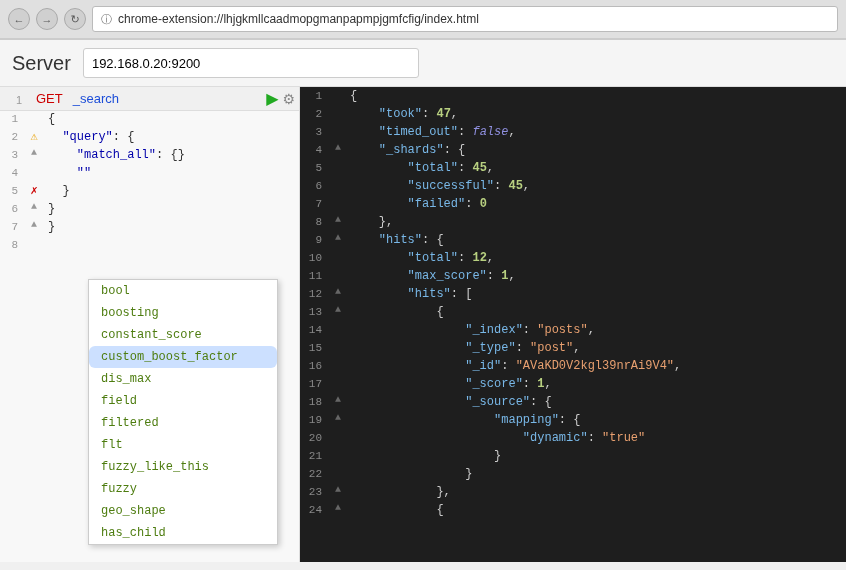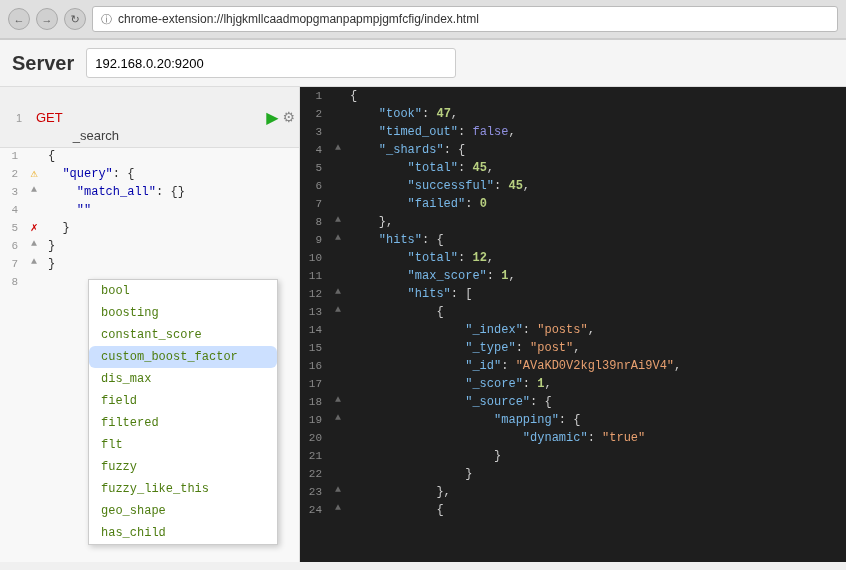--- a/index.html
+++ b/index.html
@@ -7,31 +7,31 @@
 
     
     .browser-chrome { background: #e8e8e8; border-bottom: 1px solid #ccc; }
     .nav-bar { display: flex; align-items: center; padding: 6px 8px; gap: 6px; background: #e0e0e0; border-bottom: 1px solid #ccc; }
     .nav-btn { width: 22px; height: 22px; border-radius: 50%; border: 1px solid #aaa; background: #d0d0d0; cursor: pointer; font-size: 11px; display: flex; align-items: center; justify-content: center; color: #555; }
     .address-bar { flex: 1; height: 26px; border: 1px solid #bbb; border-radius: 3px; background: white; display: flex; align-items: center; padding: 0 8px; font-size: 12px; color: #333; }
     .address-icon { color: #777; margin-right: 6px; font-size: 11px; }
 
     
     .server-bar { display: flex; align-items: center; padding: 8px 12px; background: #f5f5f5; border-bottom: 1px solid #ddd; }
-    .server-label { font-size: 20px; font-weight: bold; color: #333; margin-right: 12px; }
-    .server-input { width: 370px; height: 30px; border: 1px solid #ccc; border-radius: 3px; padding: 0 8px; font-size: 13px; background: white; }
+    .server-label { font-size: 20px; font-weight: normal; color: #333; margin-right: 12px; }
+    .server-input { width: 336px; height: 30px; border: 1px solid #ccc; border-radius: 3px; padding: 0 8px; font-size: 13px; background: white; }
 
     
     .main-content { display: flex; height: 475px; }
 
     
     .editor-panel { width: 300px; background: #f8f8f8; border-right: 1px solid #ddd; display: flex; flex-direction: column; position: relative; }
     .editor-toolbar { display: flex; align-items: center; padding: 2px 4px; background: #f0f0f0; border-bottom: 1px solid #ddd; gap: 4px; }
     .editor-method { color: #cc0000; font-weight: normal; font-size: 13px; padding: 2px 4px; }
-    .editor-path { color: #404040; font-size: 13px; padding: 2px; flex: 1; margin-top: 37px; }
+    .editor-path { color: #1d4ed8; font-size: 13px; padding: 2px; flex: 1; }
     .editor-play { color: #22aa22; font-size: 16px; cursor: pointer; }
     .editor-wrench { color: #888; font-size: 14px; cursor: pointer; }
 
     .editor-body { flex: 1; overflow: auto; font-family: 'Courier New', monospace; font-size: 12px; }
     .code-line { display: flex; align-items: flex-start; min-height: 18px; }
     .line-number { width: 24px; text-align: right; padding-right: 6px; color: #999; font-size: 11px; flex-shrink: 0; user-select: none; padding-top: 2px; }
     .line-gutter { width: 20px; flex-shrink: 0; display: flex; align-items: center; justify-content: center; }
     .line-content { flex: 1; padding: 1px 4px; color: #333; white-space: pre; }
 
     .gutter-warn { color: #e8a000; font-size: 12px; }
@@ -46,21 +46,21 @@
     
     .results-panel { flex: 1; background: #1e1e1e; overflow: auto; font-family: 'Courier New', monospace; font-size: 12px; }
     .result-line { display: flex; align-items: flex-start; min-height: 18px; padding: 1px 0; }
     .result-line-num { width: 30px; text-align: right; padding-right: 8px; color: #888; font-size: 11px; flex-shrink: 0; padding-top: 2px; }
     .result-gutter { width: 16px; flex-shrink: 0; display: flex; align-items: center; justify-content: center; color: #666; font-size: 10px; cursor: pointer; }
     .result-content { flex: 1; padding: 1px 4px; white-space: pre; }
 
     .json-key { color: #79b8e8; }
     .json-string { color: #e8a070; }
     .json-number { color: #b8d080; font-weight: bold; }
-    .json-bool { color: #9090e0; }
+    .json-bool { color: #9090e0; font-style: italic; }
     .json-punct { color: #cccccc; }
     .json-brace { color: #cccccc; }
   </style>
 </head>
 <body>
 
 <div class="browser-chrome">
   <div class="nav-bar">
     <button class="nav-btn">←</button>
     <button class="nav-btn">→</button>
@@ -140,22 +140,22 @@
 
     <div class="autocomplete">
       <div class="autocomplete-item">bool</div>
       <div class="autocomplete-item">boosting</div>
       <div class="autocomplete-item">constant_score</div>
       <div class="autocomplete-item selected">custom_boost_factor</div>
       <div class="autocomplete-item">dis_max</div>
       <div class="autocomplete-item">field</div>
       <div class="autocomplete-item">filtered</div>
       <div class="autocomplete-item">flt</div>
+      <div class="autocomplete-item">fuzzy_like_this</div>
       <div class="autocomplete-item">fuzzy</div>
-      <div class="autocomplete-item">fuzzy_like_this</div>
       <div class="autocomplete-item">geo_shape</div>
       <div class="autocomplete-item">has_child</div>
 
     </div>
   </div>
 
   <div class="results-panel">
     <div class="result-line">
       <span class="result-line-num">1</span>
       <span class="result-gutter"></span>

